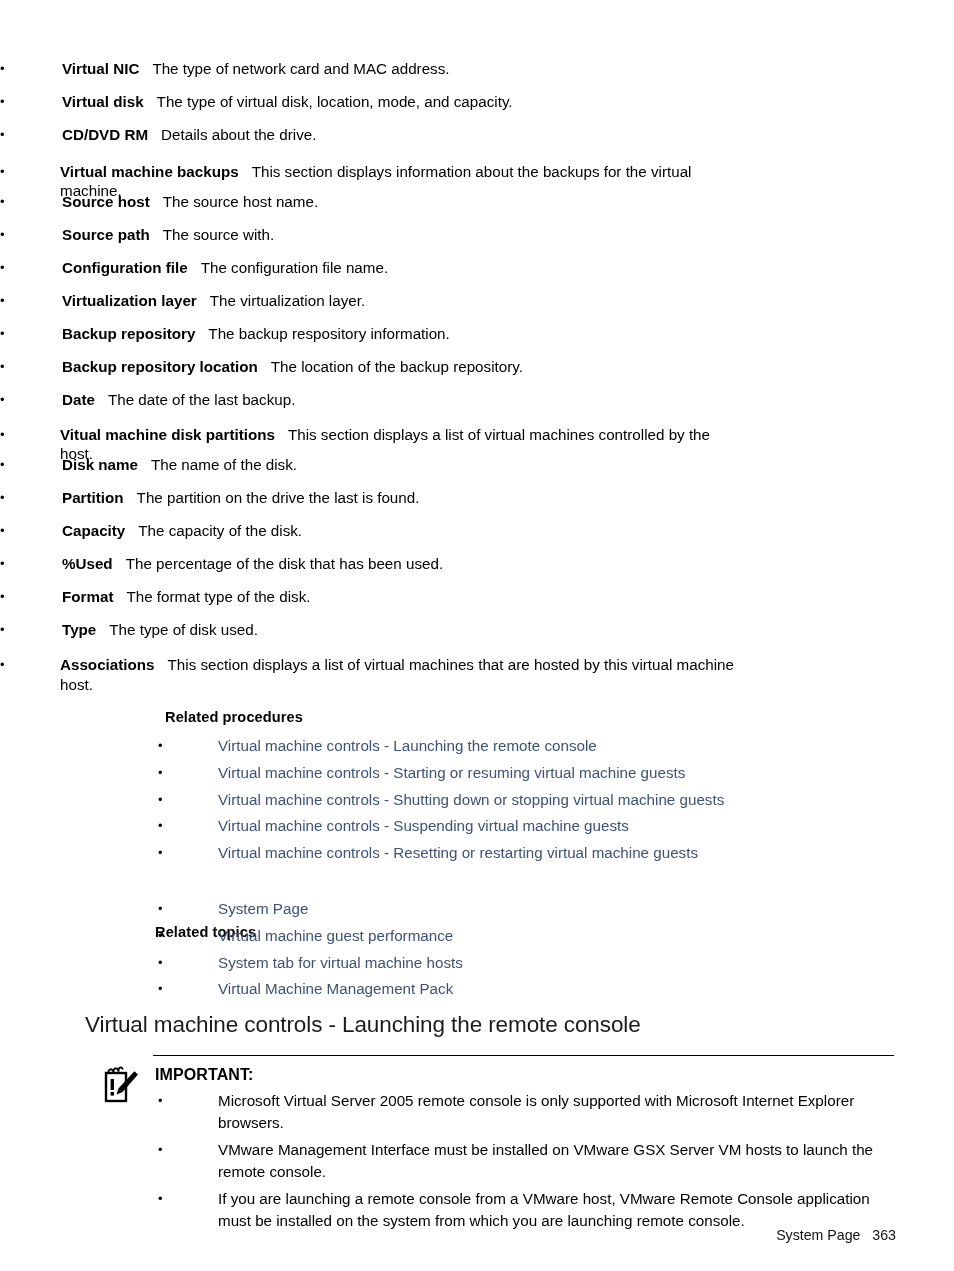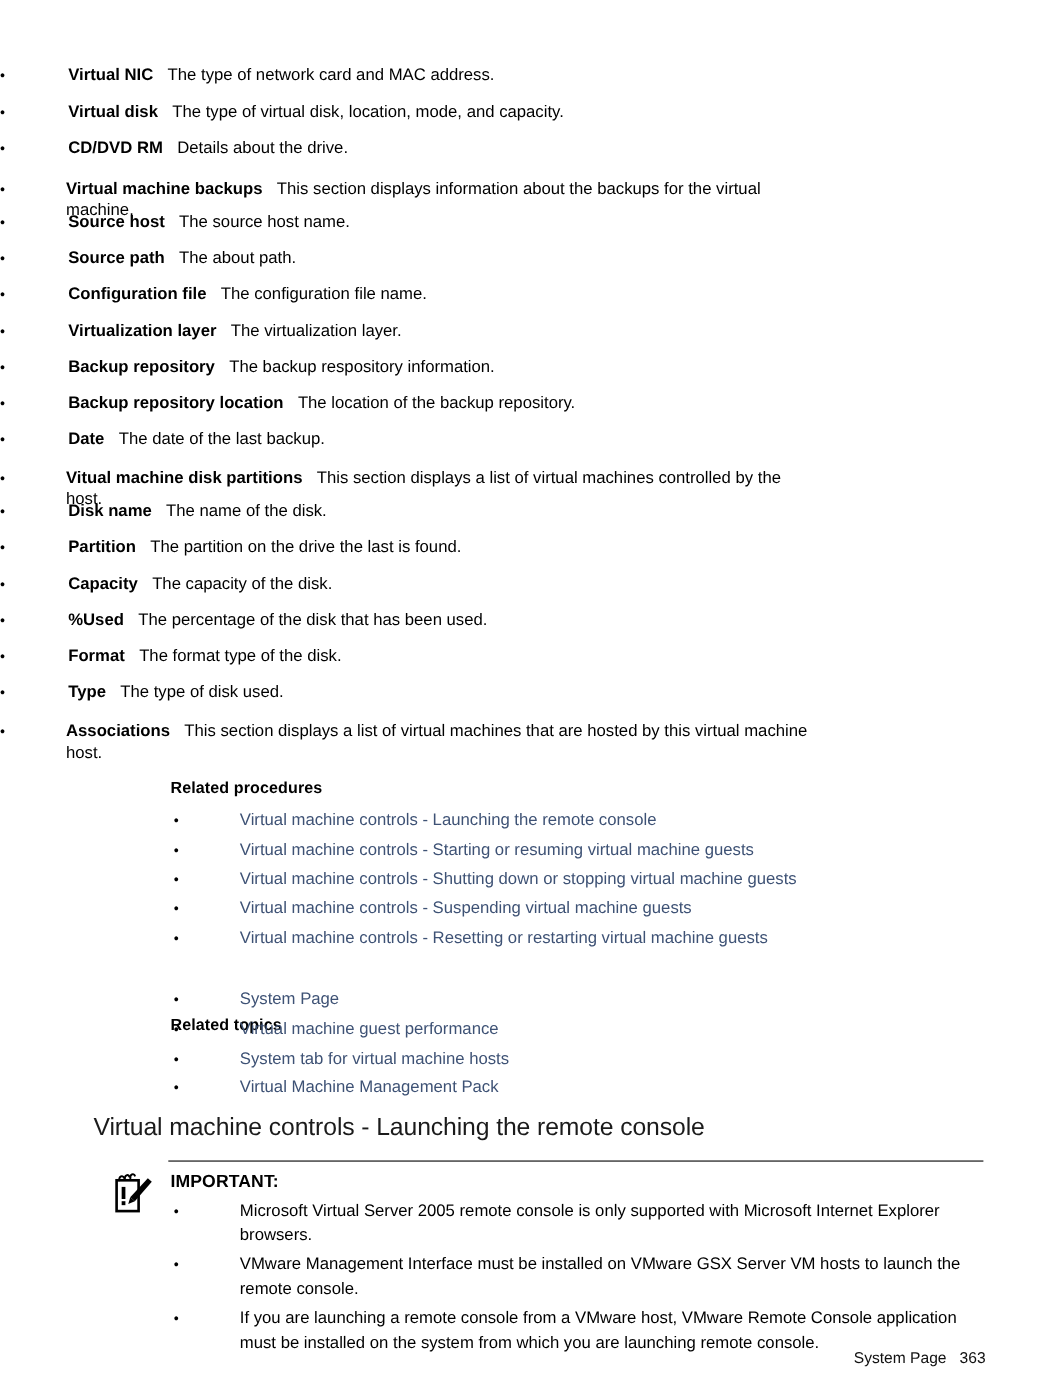--- a/index.html
+++ b/index.html
@@ -191,21 +191,21 @@
     </li>
   </ul>
 
   <ul class="plain lvl2" style="position:absolute; top:192px; width:700px;">
     <li class="bullet-row">
       <span class="bullet">•</span>
       <span class="row-text"><span class="term">Source host</span><span class="gap"></span><span>The source host name.</span></span>
     </li>
     <li class="bullet-row">
       <span class="bullet">•</span>
-      <span class="row-text"><span class="term">Source path</span><span class="gap"></span><span>The about path.</span></span>
+      <span class="row-text"><span class="term">Source path</span><span class="gap"></span><span>The source with.</span></span>
     </li>
     <li class="bullet-row">
       <span class="bullet">•</span>
       <span class="row-text"><span class="term">Configuration file</span><span class="gap"></span><span>The configuration file name.</span></span>
     </li>
     <li class="bullet-row">
       <span class="bullet">•</span>
       <span class="row-text"><span class="term">Virtualization layer</span><span class="gap"></span><span>The virtualization layer.</span></span>
     </li>
     <li class="bullet-row">
@@ -256,21 +256,21 @@
     </li>
   </ul>
 
   <ul class="plain lvl1" style="position:absolute; top:655px; width:742px;">
     <li class="bullet-row" style="margin-bottom:0; line-height:20px;">
       <span class="bullet">•</span>
       <span class="row-text"><span class="term">Associations</span><span class="gap"></span><span>This section displays a list of virtual machines that are hosted by this virtual machine host.</span></span>
     </li>
   </ul>
 
-  <div class="sub-heading" style="top:708px;">Related procedures</div>
+  <div class="sub-heading" style="top:708px;margin-left:10px;">Related procedures</div>
 
   <ul class="plain link-list" style="top:736px; width:745px;">
     <li class="bullet-row">
       <span class="bullet">•</span>
       <a class="doclink row-text">Virtual machine controls - Launching the remote console</a>
     </li>
     <li class="bullet-row">
       <span class="bullet">•</span>
       <a class="doclink row-text">Virtual machine controls - Starting or resuming virtual machine guests</a>
     </li>

